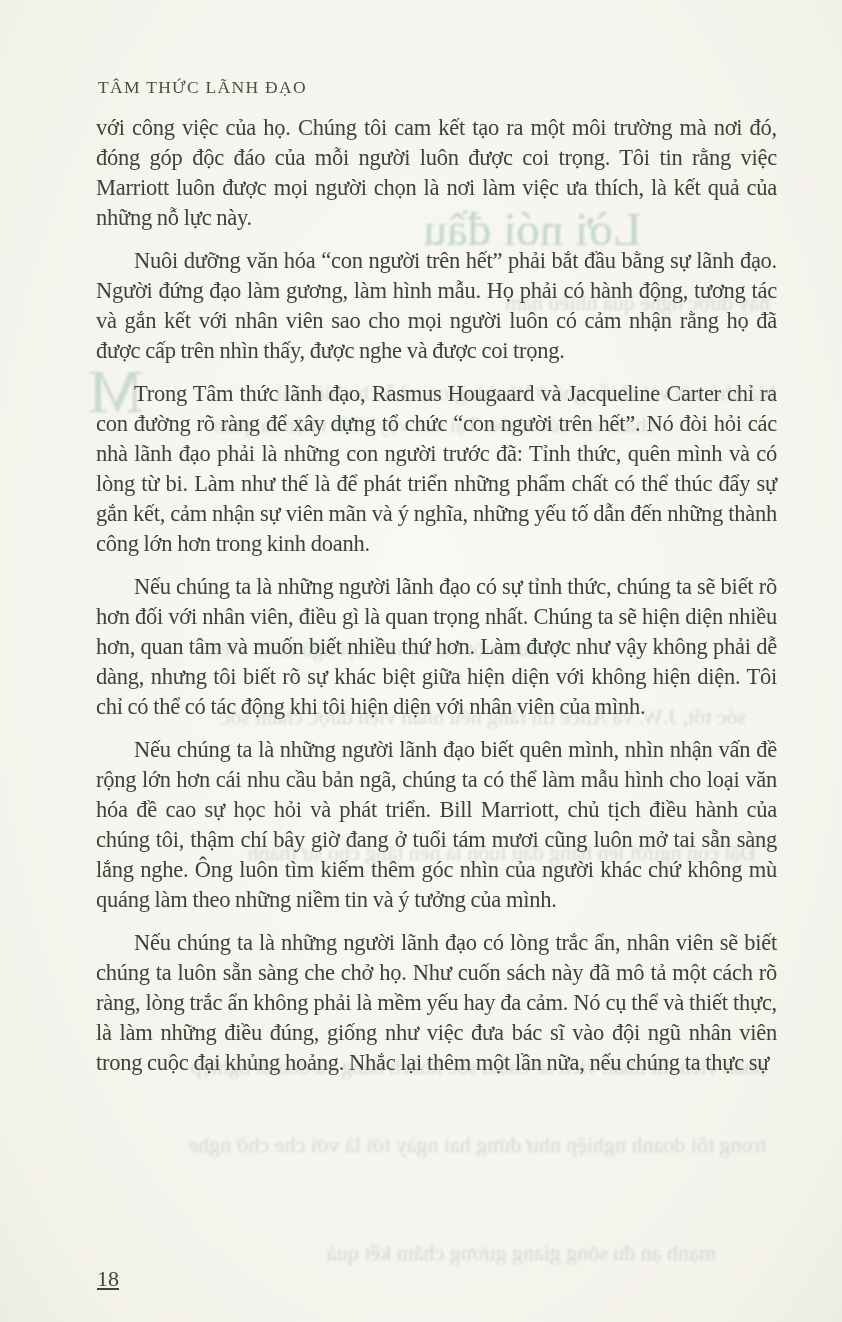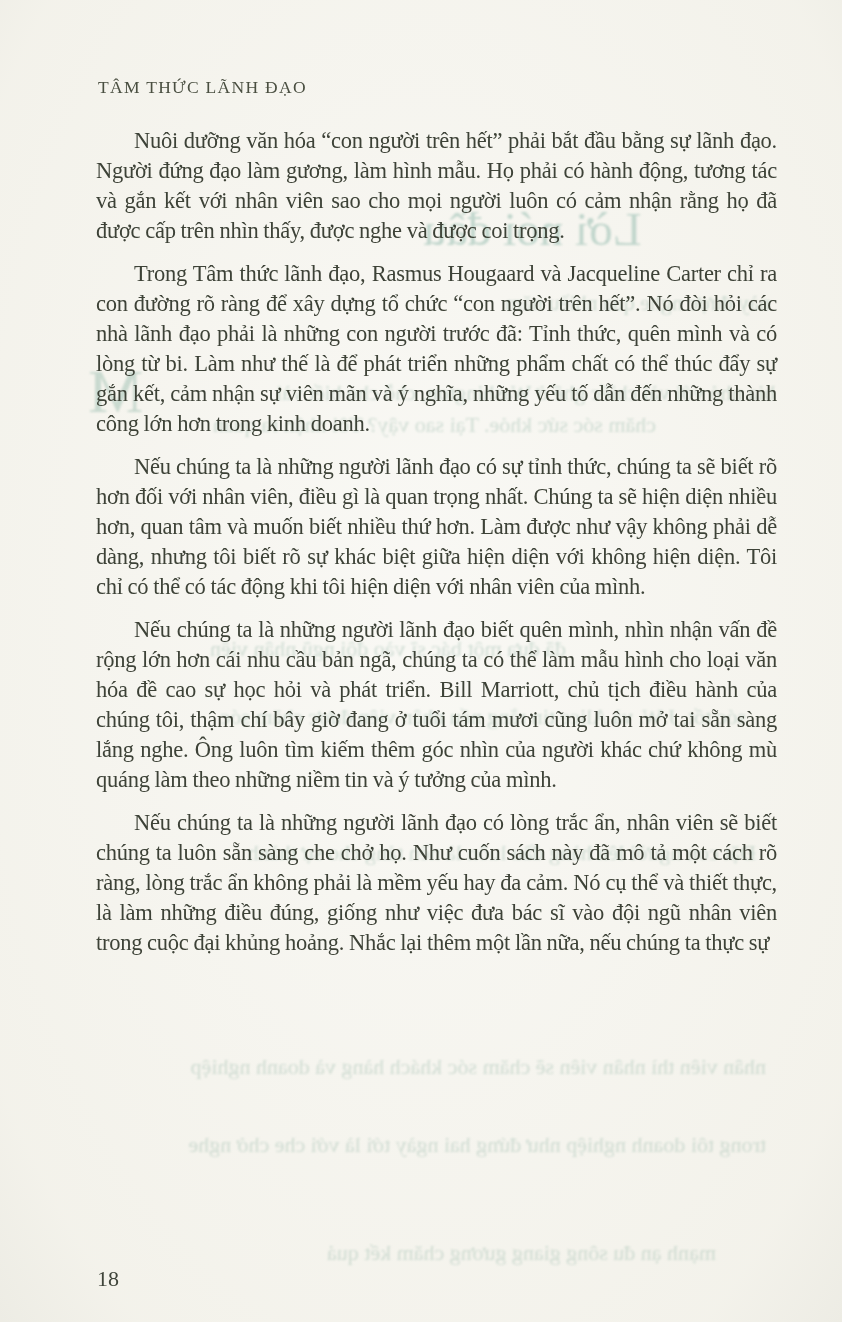--- a/index.html
+++ b/index.html
@@ -31,20 +31,21 @@
     z-index: 2;
   }
   .body-text p { margin: 13px 0 0 0; }
   .body-text p.first { margin-top: 0; }
   .body-text p.indent { text-indent: 38px; }
   .book-title-italic { }
   .page-number {
     position: absolute; left: 97px; top: 1266px;
     font-size: 22px; color: #3f443a;
     z-index: 2;
+    text-decoration: underline;
   }
   
   .ghost { position: absolute; inset: 0; z-index: 1; pointer-events: none; }
   .ghost * { transform: scaleX(-1); filter: blur(0.9px); white-space: nowrap; }
   .ghost-heading {
     position: absolute; left: 340px; top: 202px; width: 385px;
     font-size: 47px; text-align: center;
     color: rgba(152, 189, 176, 0.55);
   }
   .ghost-dropcap {
@@ -74,20 +75,21 @@
     <div class="ghost-line" style="left:96px; top:702px; width:650px;">sóc tốt, J.W. và Alice tin rằng nếu nhân viên được chăm sóc</div>
     <div class="ghost-line" style="left:96px; top:838px; width:660px;">Đặt con người lên hàng đầu luôn là nền tảng cho sự thành</div>
     <div class="ghost-line" style="left:96px; top:1052px; width:670px;">nhân viên thì nhân viên sẽ chăm sóc khách hàng và doanh nghiệp</div>
     <div class="ghost-line" style="left:96px; top:1130px; width:670px;">trong tôi doanh nghiệp như đứng hai ngày tới là với che chở nghe</div>
     <div class="ghost-line" style="left:96px; top:1238px; width:620px;">mạnh ạn đu sông giang gương chăm kết quả</div>
   </div>
 
   <div class="running-header">TÂM THỨC LÃNH ĐẠO</div>
 
   <div class="body-text">
+    <p class="first">với công việc của họ. Chúng tôi cam kết tạo ra một môi trường mà nơi đó, đóng góp độc đáo của mỗi người luôn được coi trọng. Tôi tin rằng việc Marriott luôn được mọi người chọn là nơi làm việc ưa thích, là kết quả của những nỗ lực này.</p>
     <p class="indent">Nuôi dưỡng văn hóa “con người trên hết” phải bắt đầu bằng sự lãnh đạo. Người đứng đạo làm gương, làm hình mẫu. Họ phải có hành động, tương tác và gắn kết với nhân viên sao cho mọi người luôn có cảm nhận rằng họ đã được cấp trên nhìn thấy, được nghe và được coi trọng.</p>
     <p class="indent"><span>Trong </span><span class="book-title-italic">Tâm thức lãnh đạo,</span><span> Rasmus Hougaard và Jacqueline Carter chỉ ra con đường rõ ràng để xây dựng tổ chức “con người trên hết”. Nó đòi hỏi các nhà lãnh đạo phải là những con người trước đã: Tỉnh thức, quên mình và có lòng từ bi. Làm như thế là để phát triển những phẩm chất có thể thúc đẩy sự gắn kết, cảm nhận sự viên mãn và ý nghĩa, những yếu tố dẫn đến những thành công lớn hơn trong kinh doanh.</span></p>
     <p class="indent">Nếu chúng ta là những người lãnh đạo có sự tỉnh thức, chúng ta sẽ biết rõ hơn đối với nhân viên, điều gì là quan trọng nhất. Chúng ta sẽ hiện diện nhiều hơn, quan tâm và muốn biết nhiều thứ hơn. Làm được như vậy không phải dễ dàng, nhưng tôi biết rõ sự khác biệt giữa hiện diện với không hiện diện. Tôi chỉ có thể có tác động khi tôi hiện diện với nhân viên của mình.</p>
     <p class="indent">Nếu chúng ta là những người lãnh đạo biết quên mình, nhìn nhận vấn đề rộng lớn hơn cái nhu cầu bản ngã, chúng ta có thể làm mẫu hình cho loại văn hóa đề cao sự học hỏi và phát triển. Bill Marriott, chủ tịch điều hành của chúng tôi, thậm chí bây giờ đang ở tuổi tám mươi cũng luôn mở tai sẵn sàng lắng nghe. Ông luôn tìm kiếm thêm góc nhìn của người khác chứ không mù quáng làm theo những niềm tin và ý tưởng của mình.</p>
     <p class="indent">Nếu chúng ta là những người lãnh đạo có lòng trắc ẩn, nhân viên sẽ biết chúng ta luôn sẵn sàng che chở họ. Như cuốn sách này đã mô tả một cách rõ ràng, lòng trắc ẩn không phải là mềm yếu hay đa cảm. Nó cụ thể và thiết thực, là làm những điều đúng, giống như việc đưa bác sĩ vào đội ngũ nhân viên trong cuộc đại khủng hoảng. Nhắc lại thêm một lần nữa, nếu chúng ta thực sự</p>
   </div>
 
   <div class="page-number">18</div>
 
 </div>

